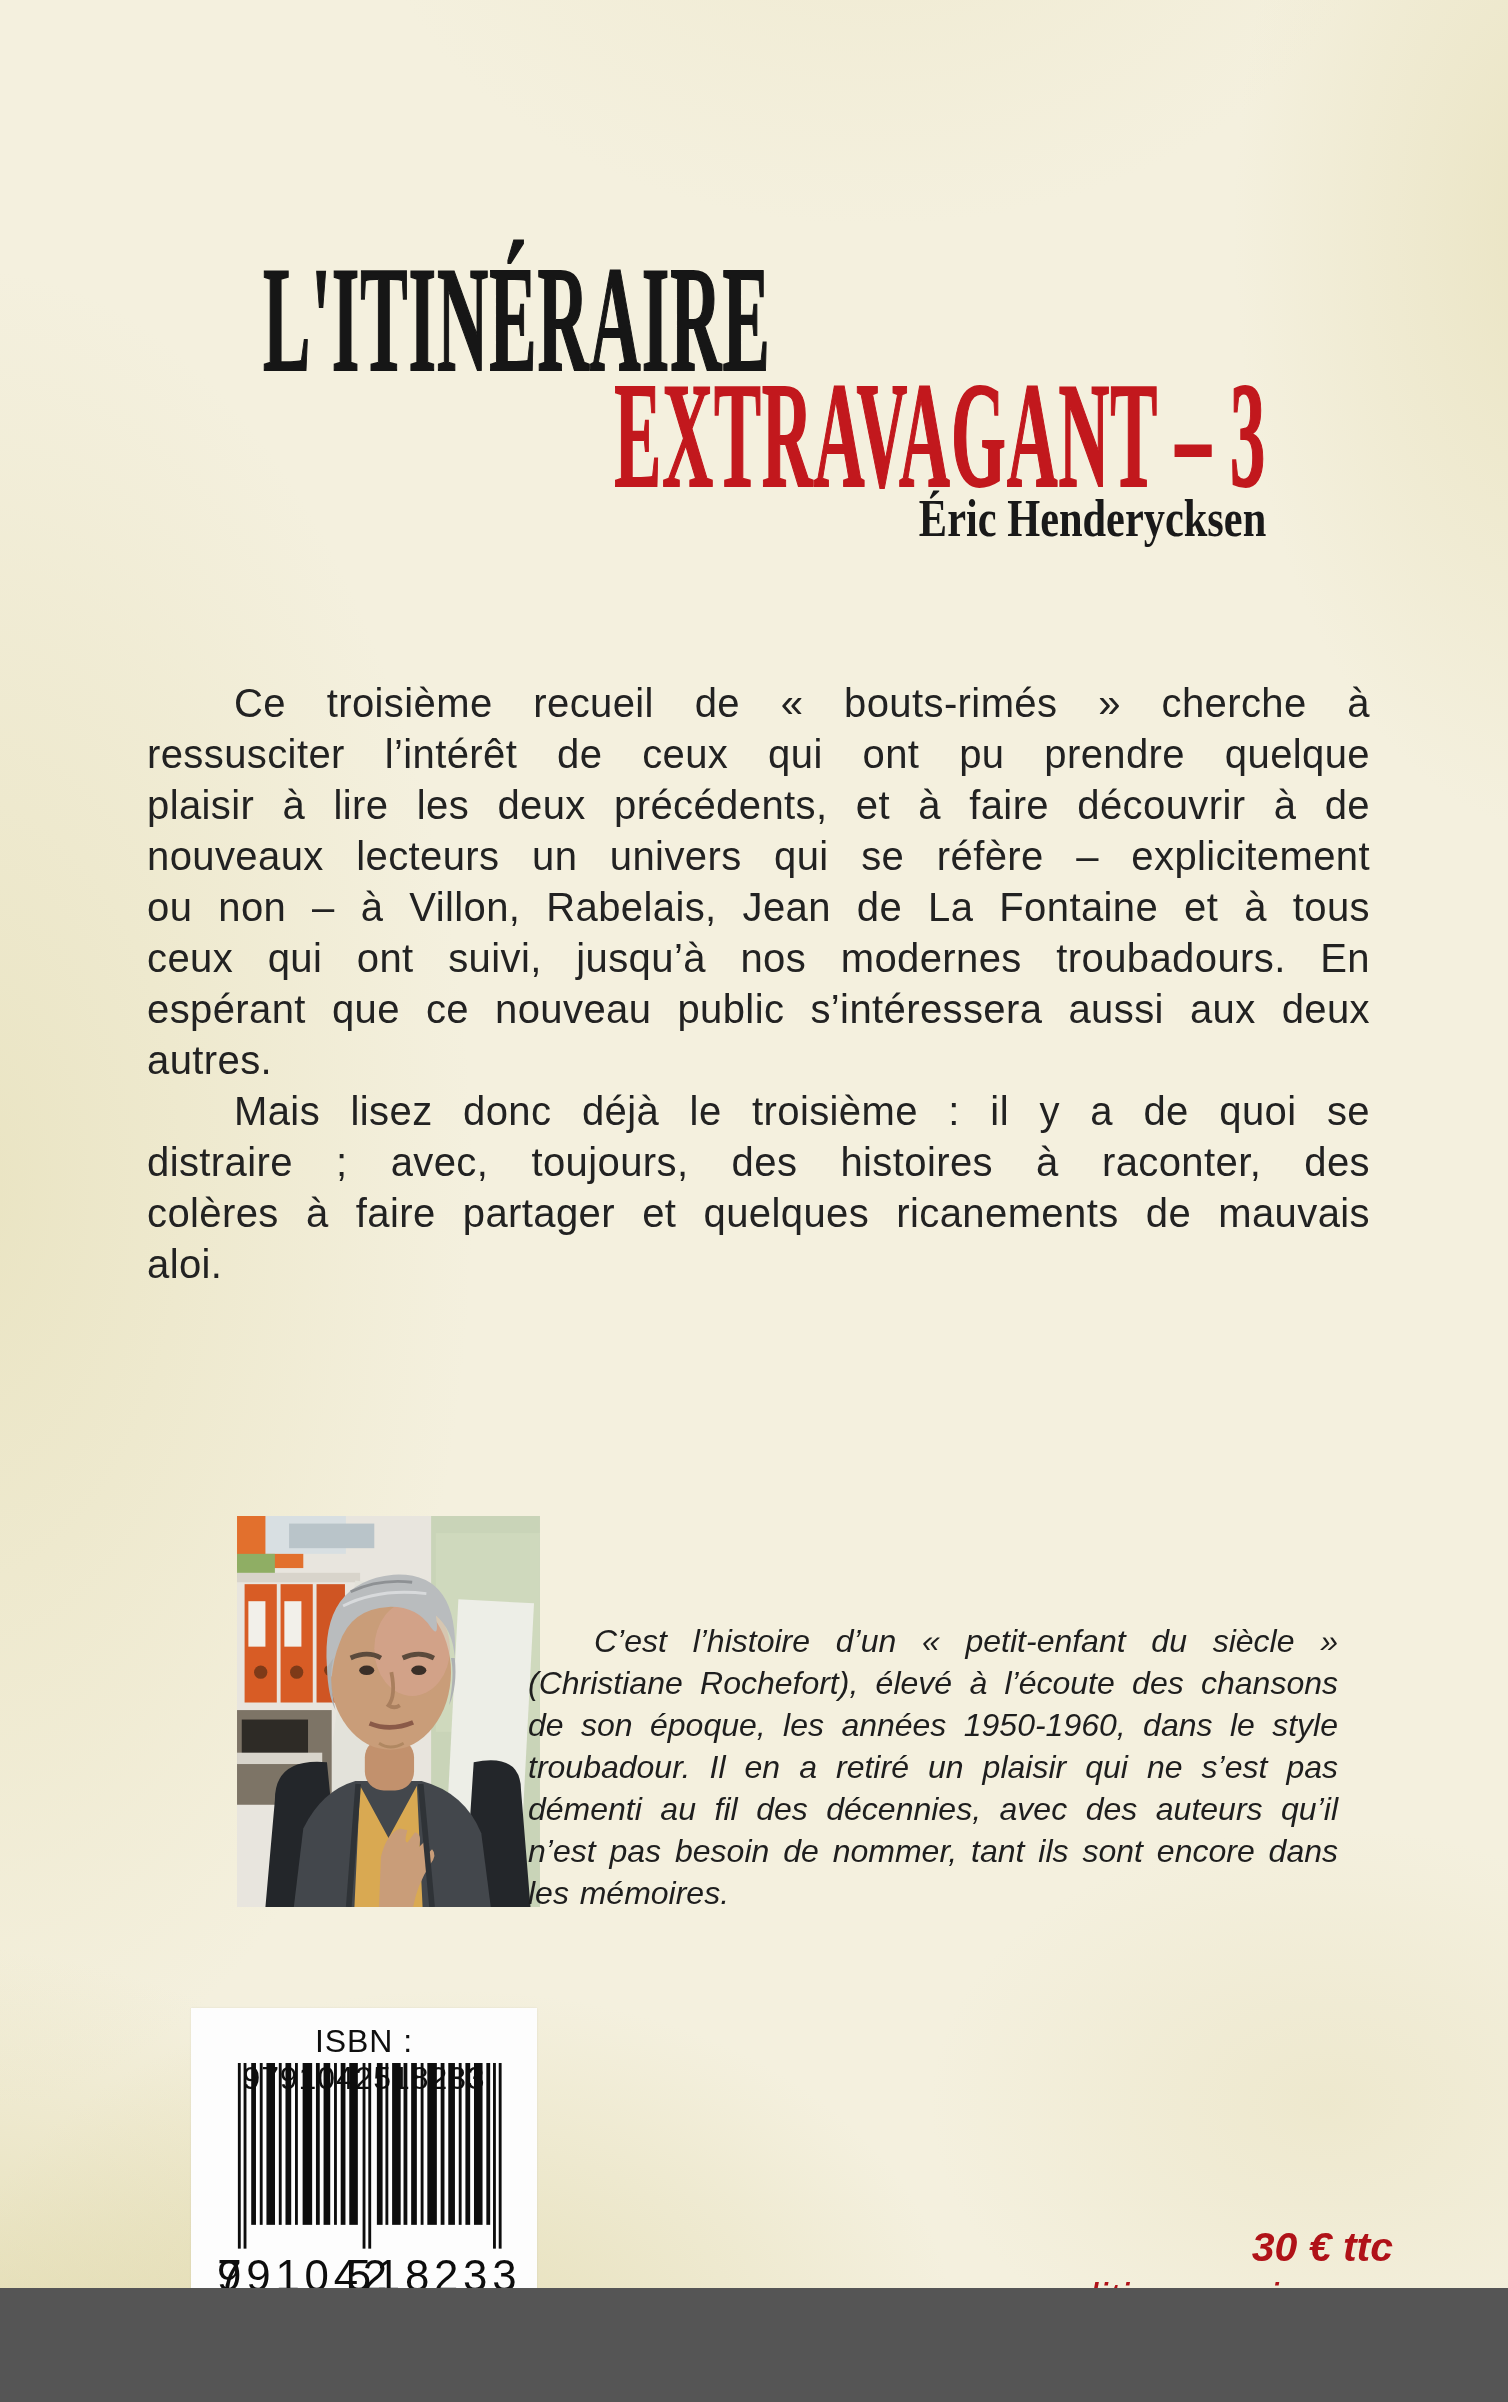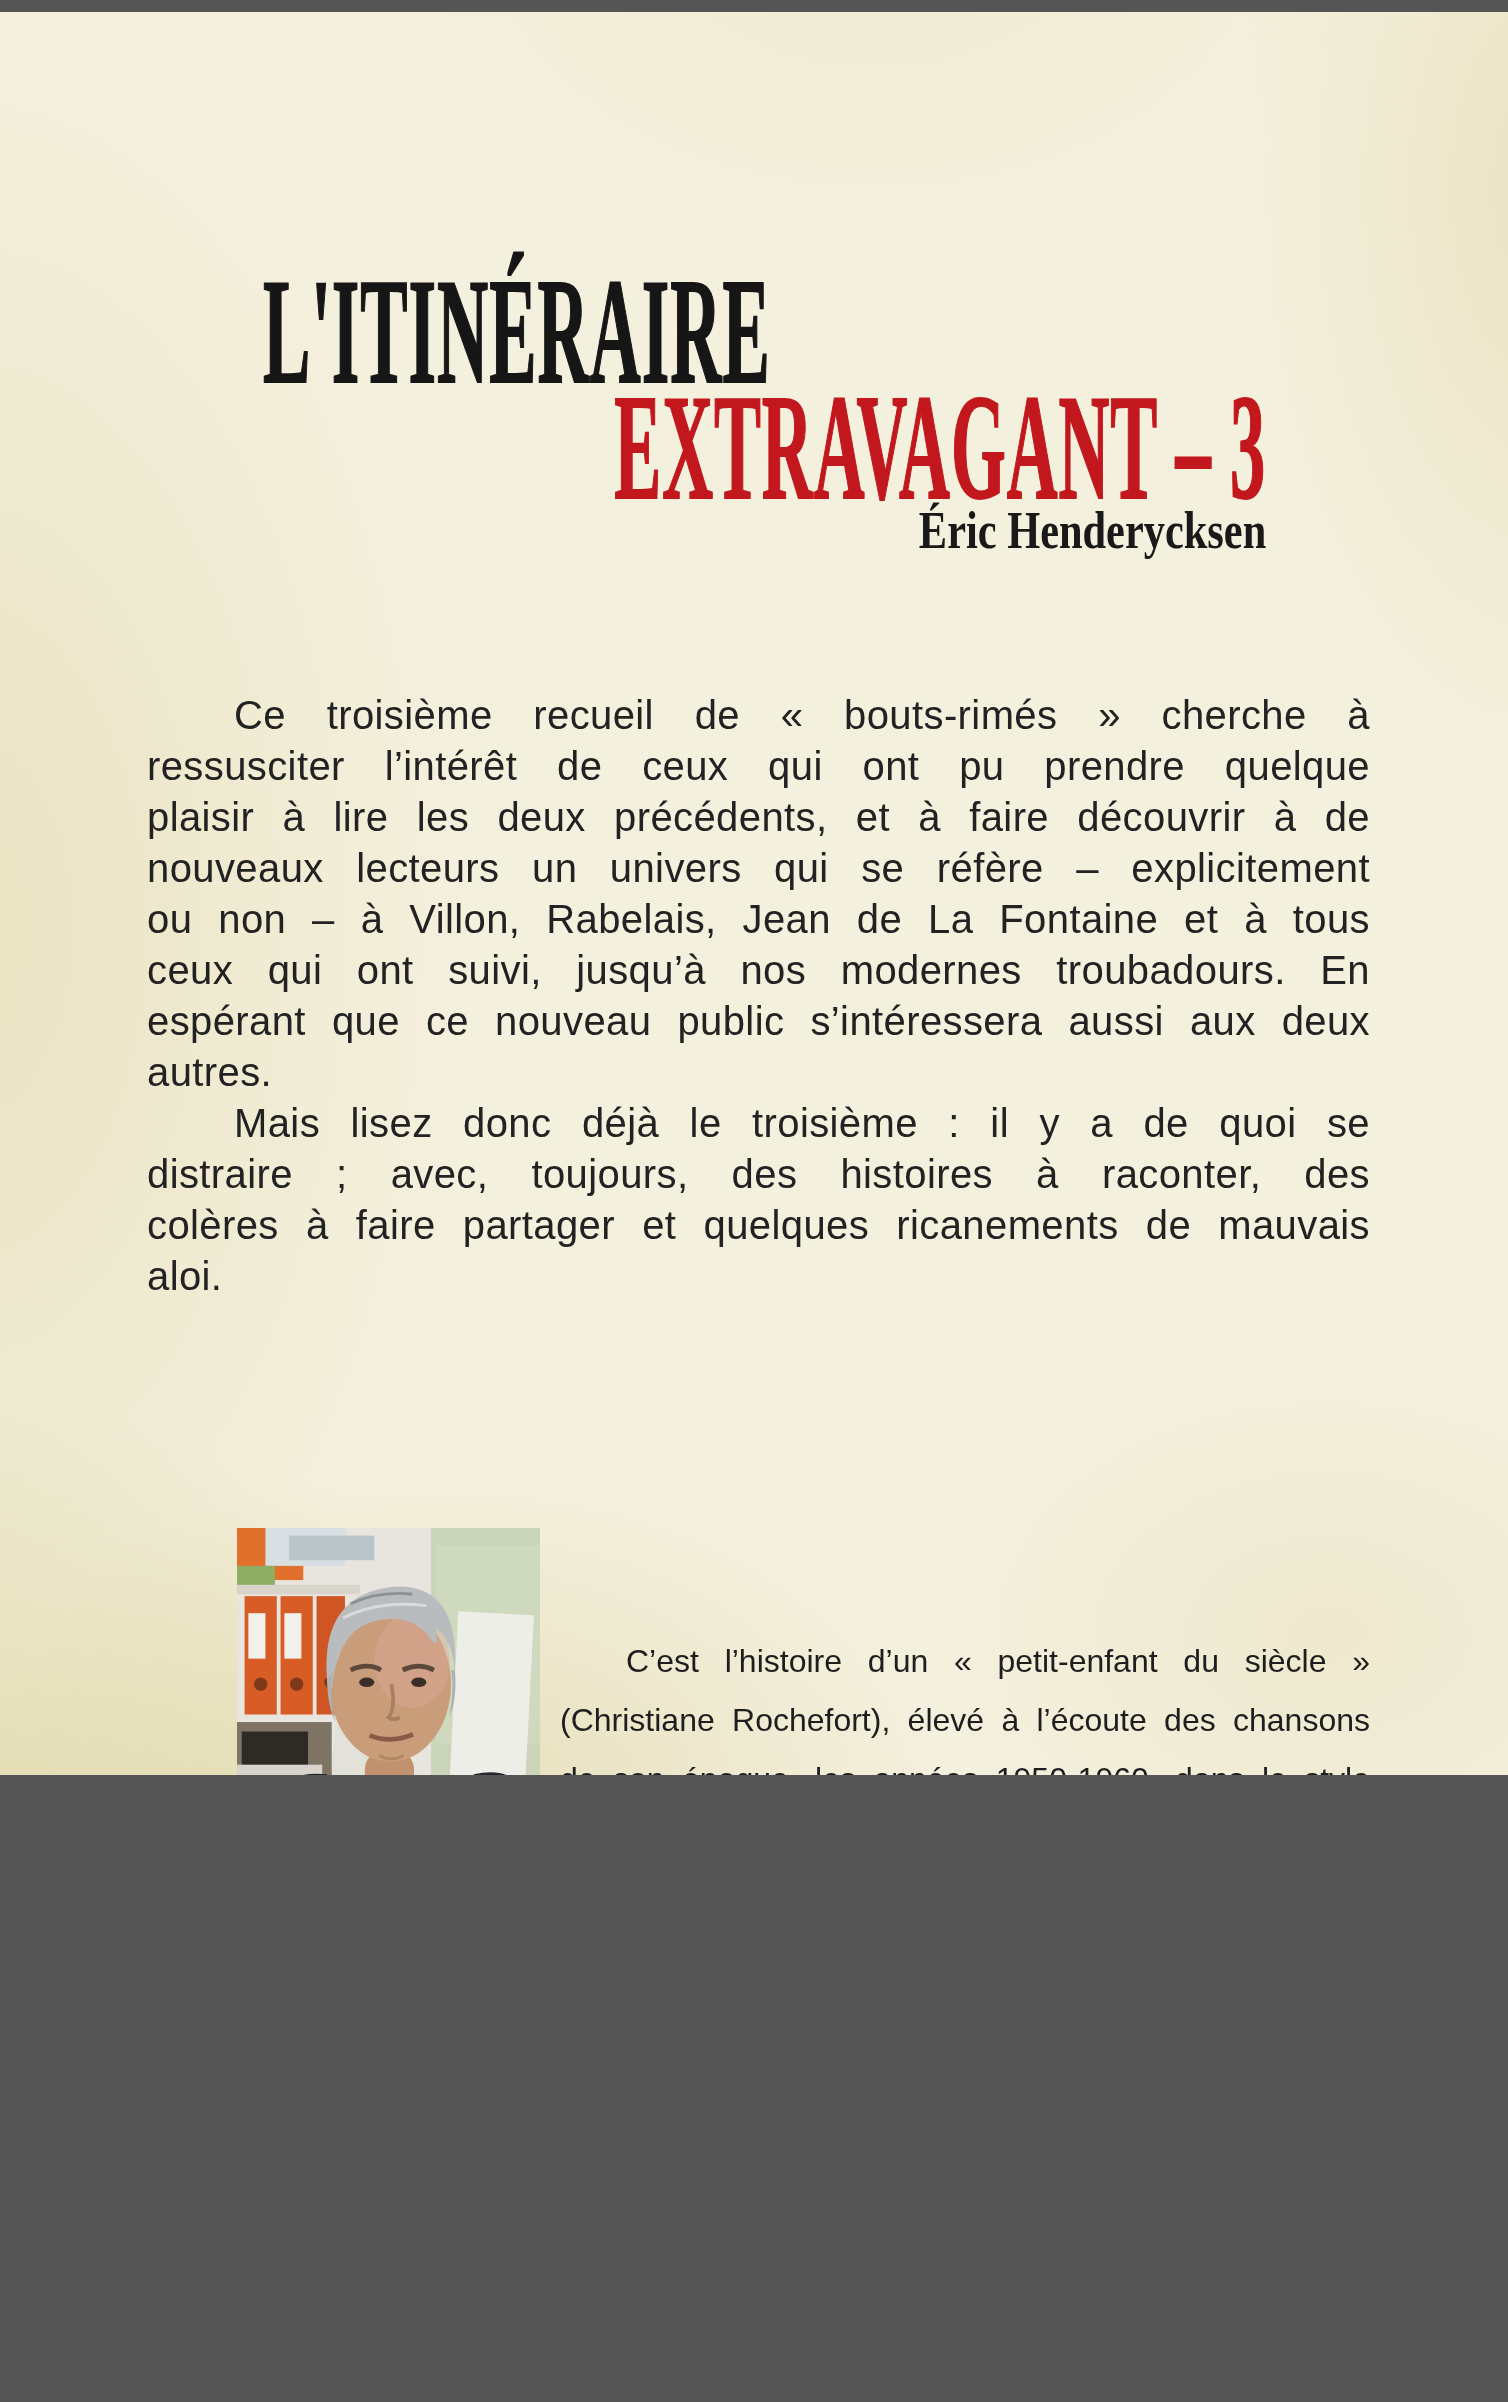--- a/index.html
+++ b/index.html
@@ -1,19 +1,19 @@
 <!DOCTYPE html>
 <html lang="fr" style="font-size:15px"><head>
 <meta charset="utf-8">
 <style>
   html,body{margin:0;padding:0;background:#555;}
   .page{
     position:relative;
-    width:1508px;height:1763px;
-    margin:12px auto;
+    width:1508px;height:2288px;
+    margin:0 auto;
     overflow:hidden;
     font-family:"Liberation Sans","DejaVu Sans",sans-serif;
     background:
       radial-gradient(1041px 852px at -6% 108%, rgba(210,200,134,.60), transparent 62%),
       radial-gradient(776px 1420px at -2% 52%, rgba(219,211,156,.42), transparent 65%),
       radial-gradient(719px 492px at 30% 102%, rgba(214,205,146,.45), transparent 70%),
       radial-gradient(492px 927px at 103% 10%, rgba(224,216,168,.50), transparent 65%),
       radial-gradient(852px 606px at 58% -6%, rgba(232,225,188,.38), transparent 60%),
       radial-gradient(568px 397px at 88% 92%, rgba(226,218,176,.35), transparent 70%),
       #f4f0de;
@@ -48,22 +48,22 @@
     font-size:40px;line-height:51px;color:#222;
     text-align:justify;word-spacing:14px;letter-spacing:0.4px;
   }
   .synopsis p{margin:0;text-indent:87px;}
 
   
   .photo{left:237px;top:1516px;width:303px;height:391px;}
 
   
   .bio{
-    left:560px;top:1620px;width:810px;
-    font-size:32px;line-height:59px;color:#1e1e1e;
+    left:528px;top:1620px;width:810px;
+    font-style:italic;font-size:32px;line-height:42px;color:#1e1e1e;
     text-align:justify;word-spacing:1.9px;
   }
   .bio p{margin:0;text-indent:66px;}
 
   
   .isbn-box{
     left:191px;top:2008px;width:346px;height:303px;
     background:#fdfdfd;box-shadow:0 0 1.9px rgba(0,0,0,.08);
   }
   .isbn-label{

